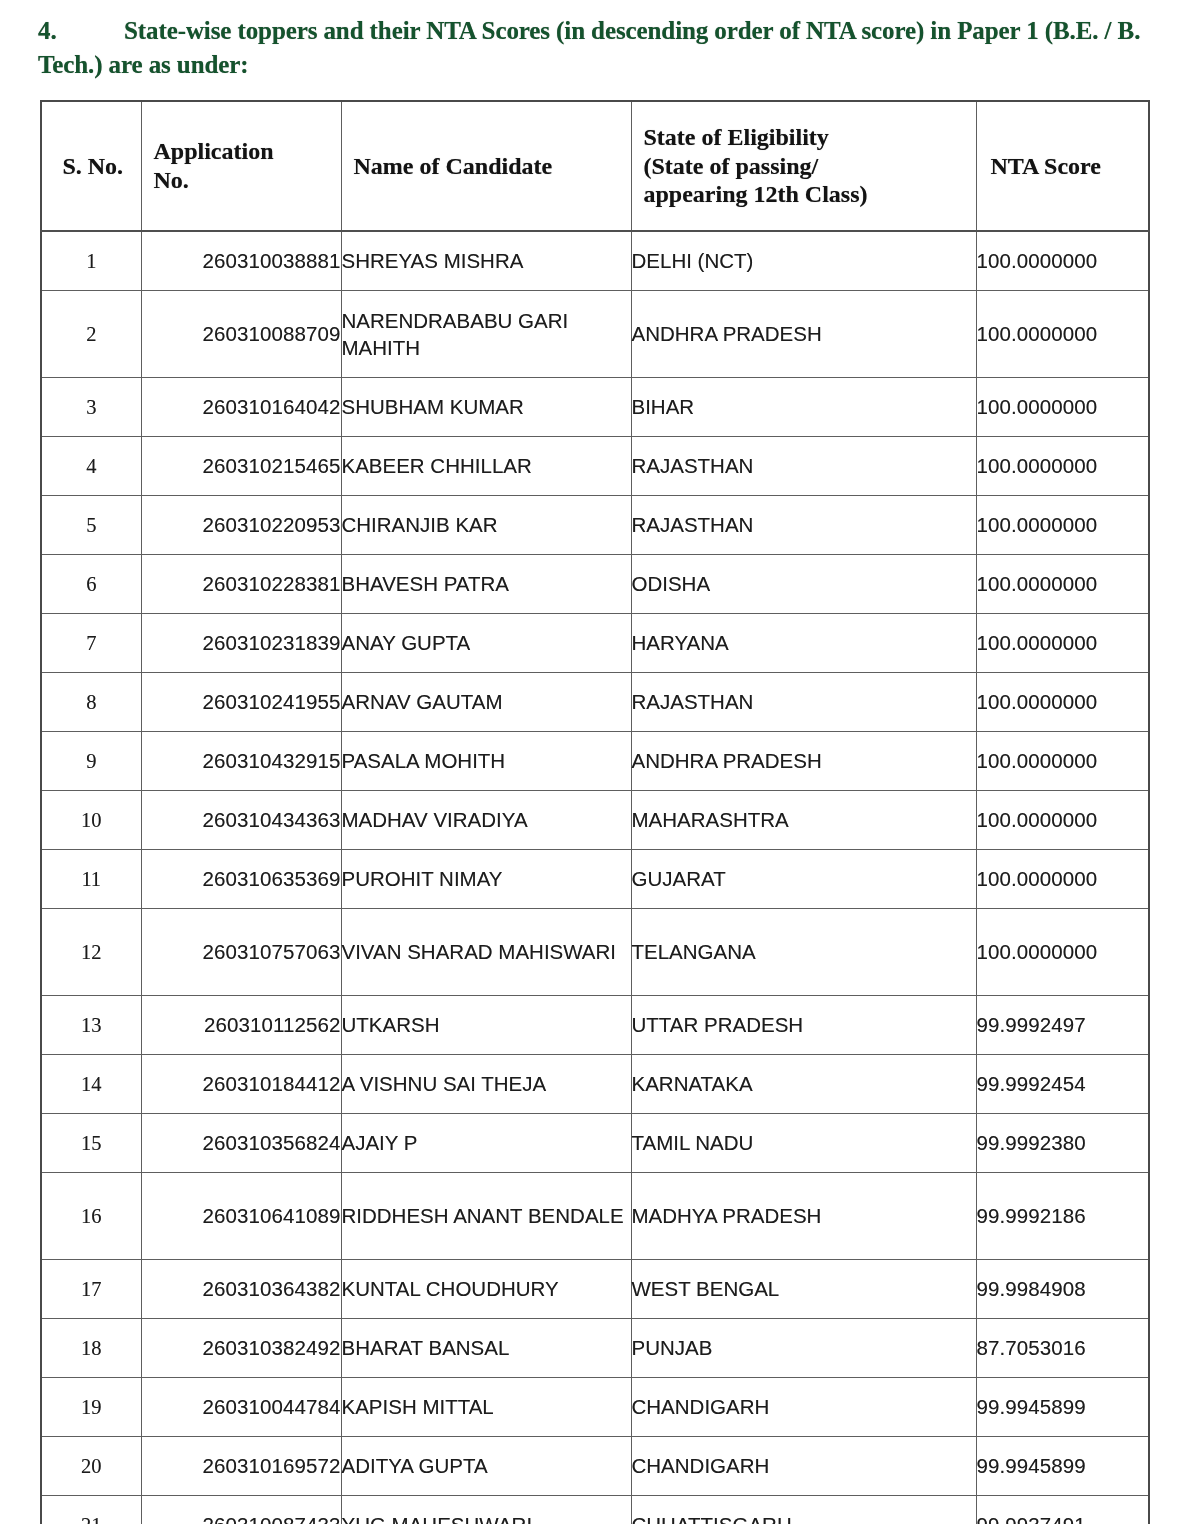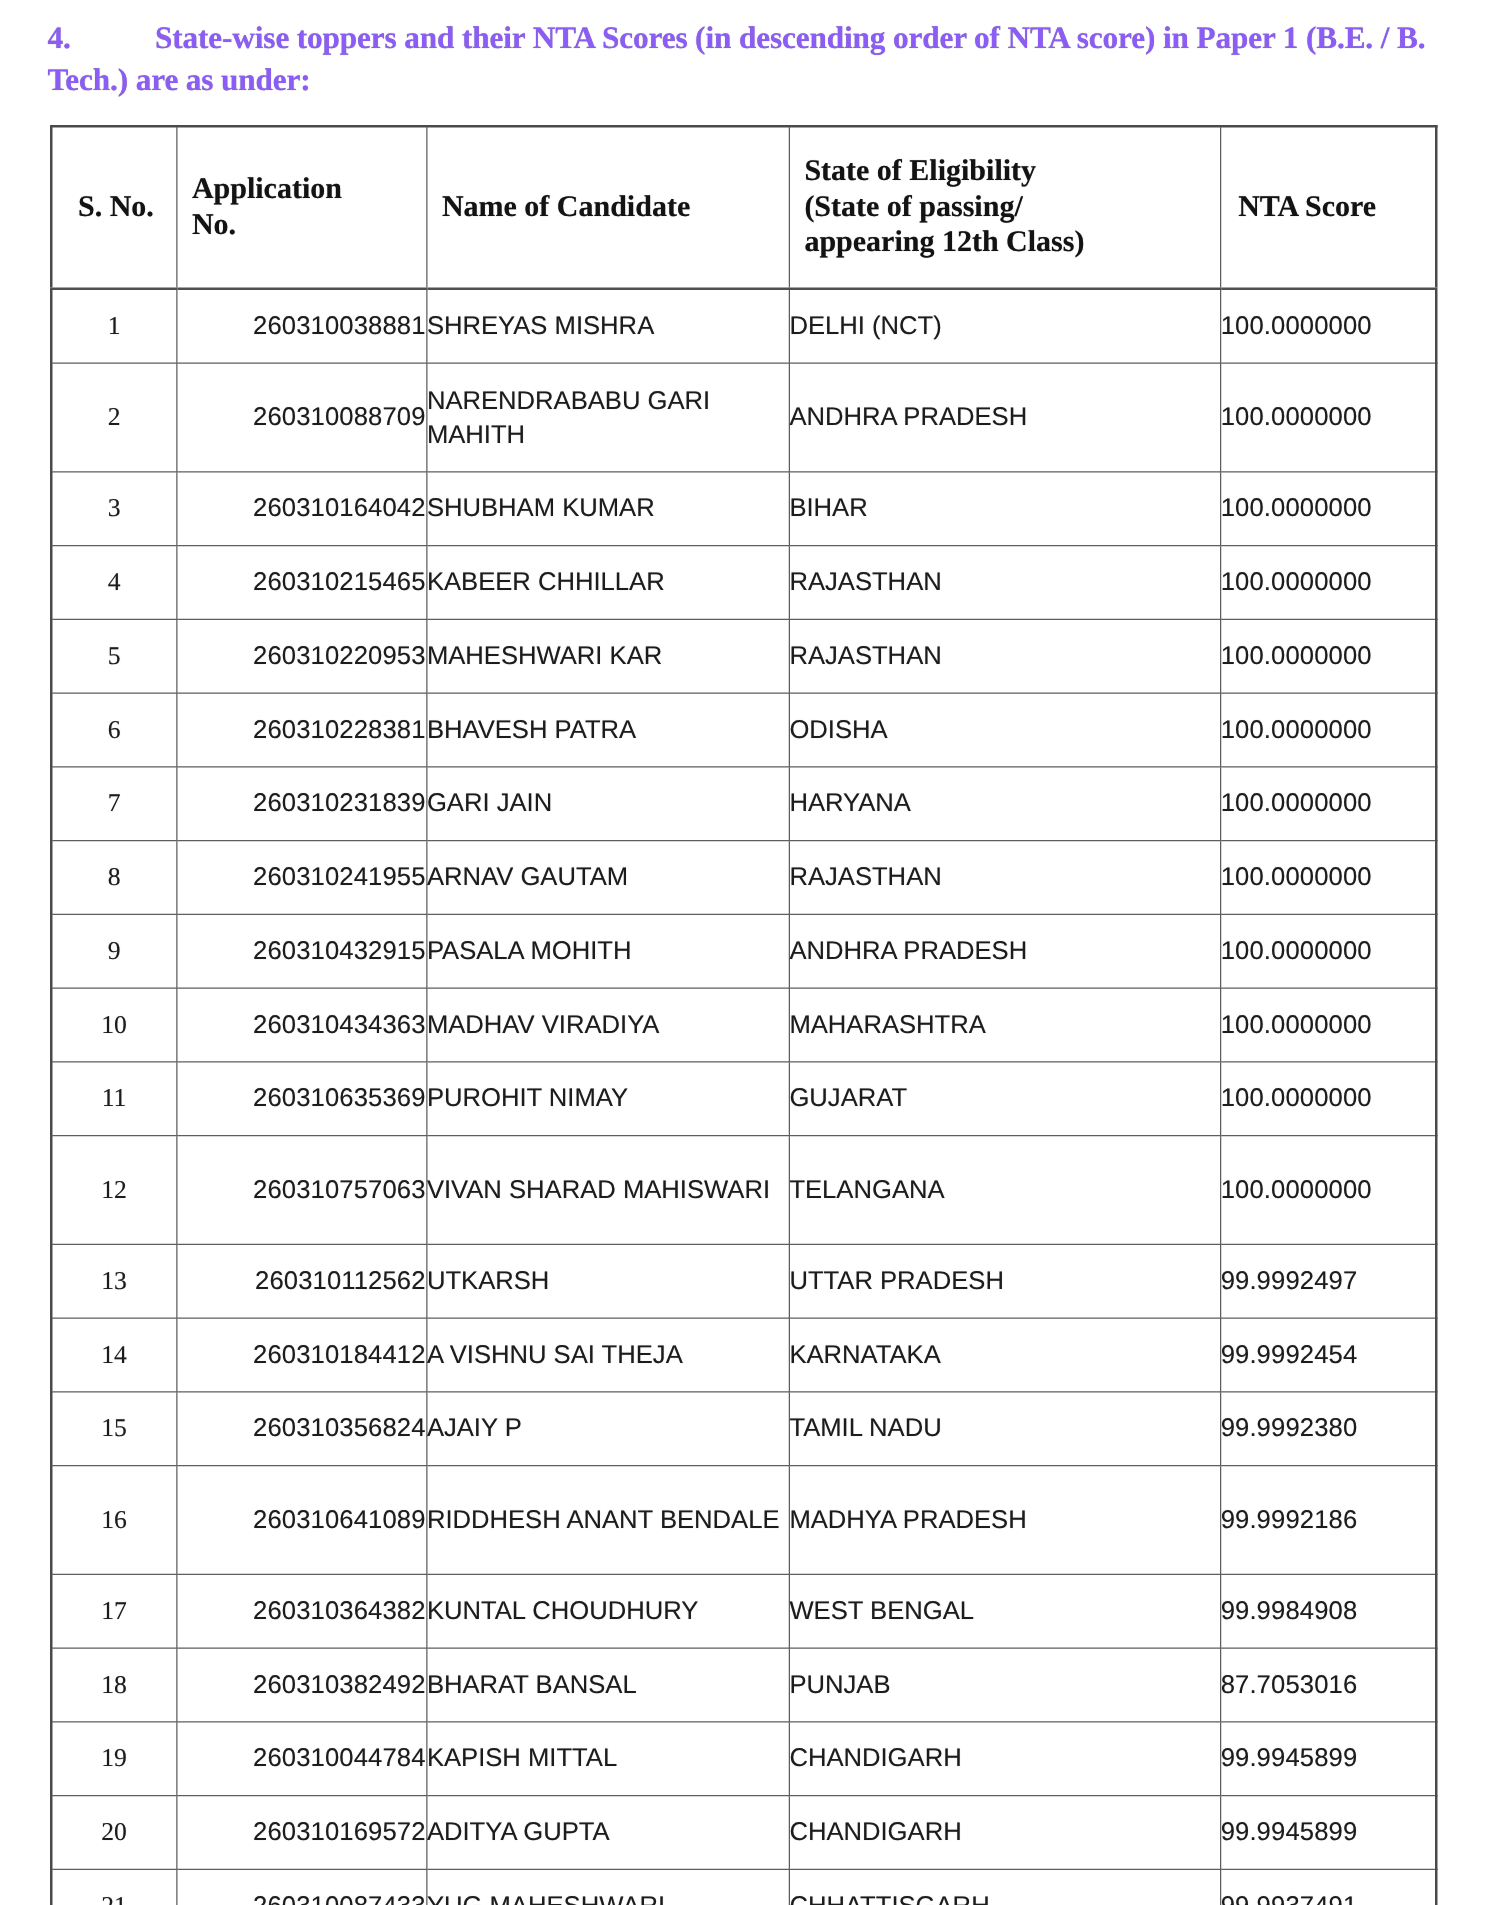--- a/index.html
+++ b/index.html
@@ -21,21 +21,21 @@
     box-sizing: border-box;
     padding: 14px 30px 0 38px;
   }
 
   
   .heading {
     font-family: "Liberation Serif", serif;
     font-weight: bold;
     font-size: 25px;
     line-height: 1.36;
-    color: #8b5cf6;
+    color: #14532d;
     letter-spacing: -0.1px;
     margin: 0 0 18px 0;
     text-shadow: 0 0 0.7px rgba(40,40,40,0.55);
   }
   .heading .num {
     display: inline-block;
     width: 86px;
   }
 
   
@@ -176,35 +176,35 @@
         <tr>
           <td class="cell-sno">4</td>
           <td class="cell-app">260310215465</td>
           <td class="cell-name">KABEER CHHILLAR</td>
           <td class="cell-state">RAJASTHAN</td>
           <td class="cell-score">100.0000000</td>
         </tr>
         <tr>
           <td class="cell-sno">5</td>
           <td class="cell-app">260310220953</td>
-          <td class="cell-name">MAHESHWARI KAR</td>
+          <td class="cell-name">CHIRANJIB KAR</td>
           <td class="cell-state">RAJASTHAN</td>
           <td class="cell-score">100.0000000</td>
         </tr>
         <tr>
           <td class="cell-sno">6</td>
           <td class="cell-app">260310228381</td>
           <td class="cell-name">BHAVESH PATRA</td>
           <td class="cell-state">ODISHA</td>
           <td class="cell-score">100.0000000</td>
         </tr>
         <tr>
           <td class="cell-sno">7</td>
           <td class="cell-app">260310231839</td>
-          <td class="cell-name">GARI JAIN</td>
+          <td class="cell-name">ANAY GUPTA</td>
           <td class="cell-state">HARYANA</td>
           <td class="cell-score">100.0000000</td>
         </tr>
         <tr>
           <td class="cell-sno">8</td>
           <td class="cell-app">260310241955</td>
           <td class="cell-name">ARNAV GAUTAM</td>
           <td class="cell-state">RAJASTHAN</td>
           <td class="cell-score">100.0000000</td>
         </tr>

